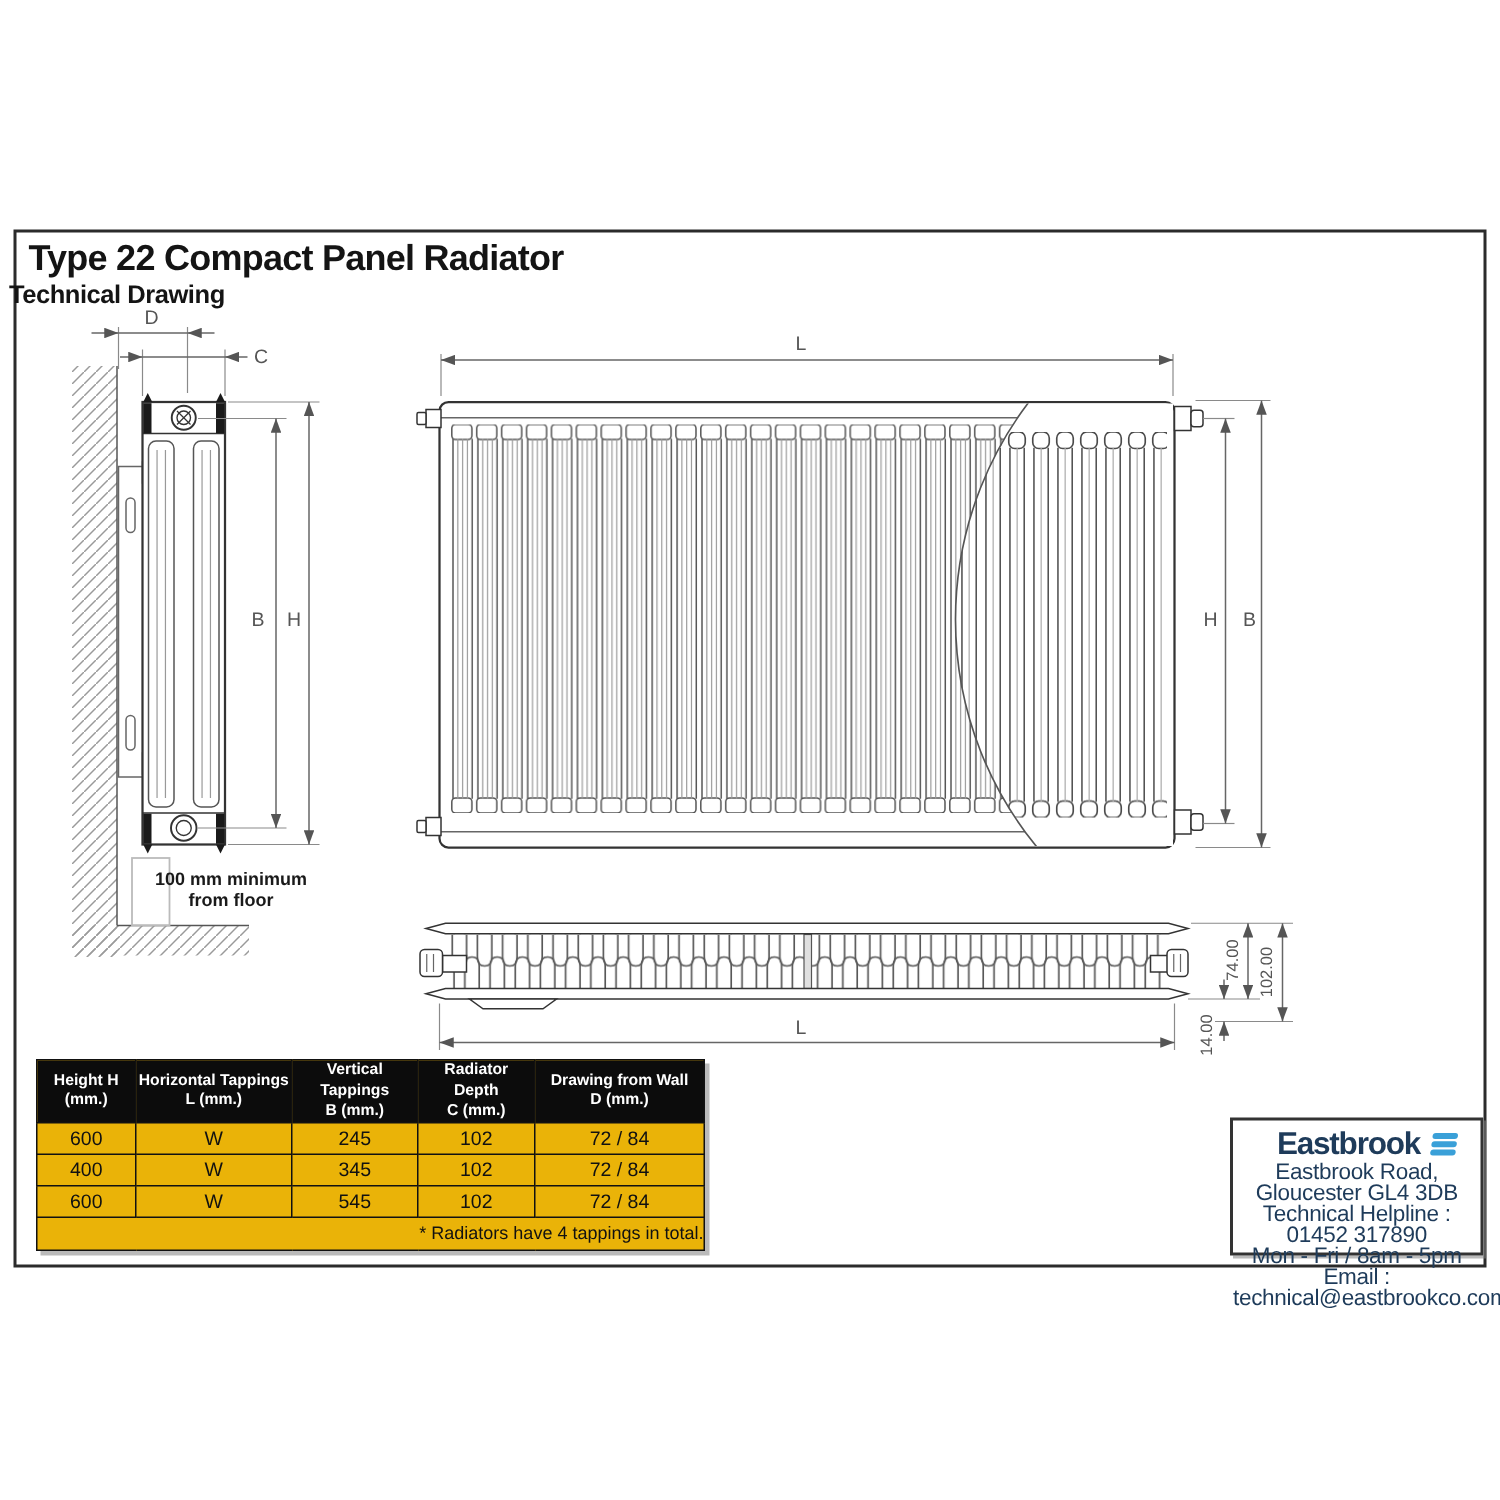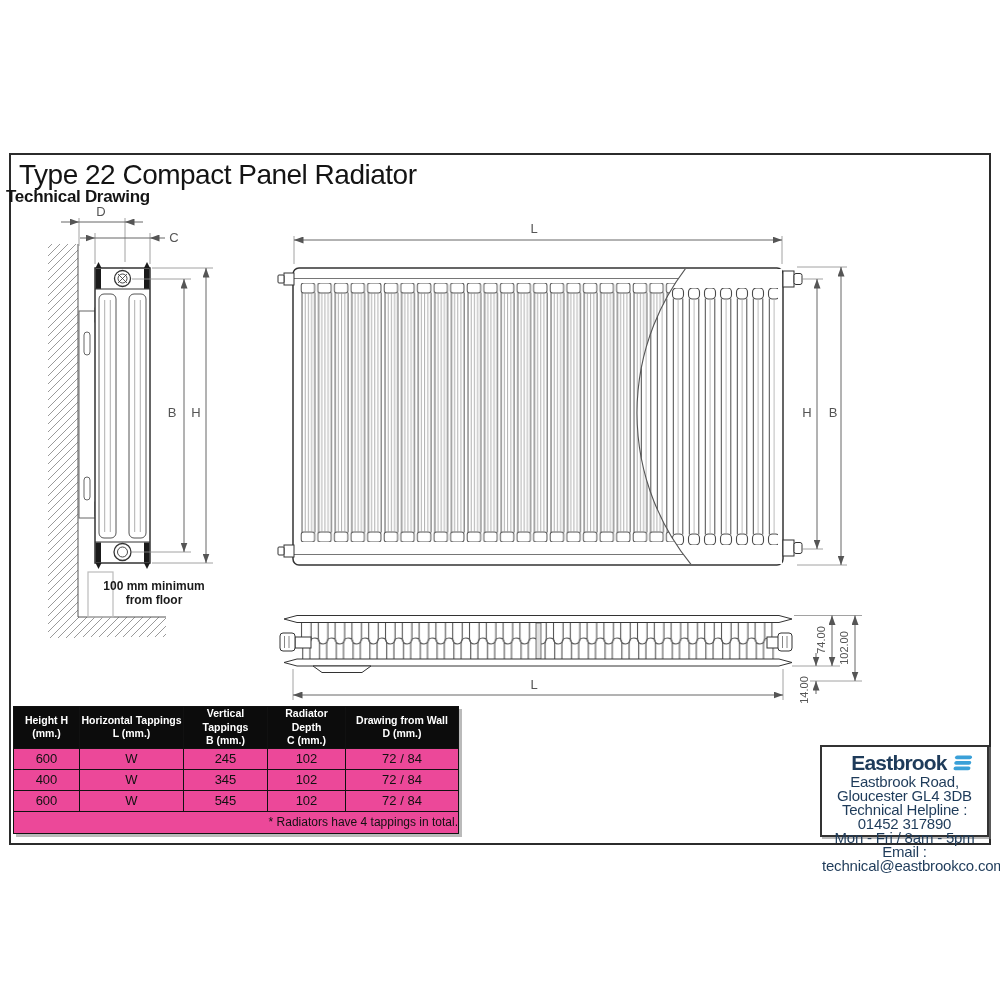--- a/index.html
+++ b/index.html
@@ -1,24 +1,24 @@
 <!DOCTYPE html>
 <html><head>
 <meta charset="utf-8">
 <style>
   html,body{margin:0;padding:0;background:#fff;}
   body{width:1000px;height:1000px;position:relative;font-family:"Liberation Sans",sans-serif;-webkit-font-smoothing:antialiased;}
   .canvas{position:absolute;inset:0;background:#fff;}
   .frame{position:absolute;left:9px;top:153px;width:978px;height:688px;border:2px solid #2b2b2b;background:#fff;}
-  .title{position:absolute;left:19px;top:159px;font-size:28px;font-weight:normal;color:#141414;letter-spacing:-0.5px;}
+  .title{position:absolute;left:19px;top:159px;font-size:24px;font-weight:bold;color:#141414;letter-spacing:-0.5px;}
   .subtitle{position:absolute;left:6px;top:187px;font-size:17px;font-weight:bold;color:#141414;letter-spacing:-0.3px;}
   svg.drawing{position:absolute;left:0;top:0;width:1000px;height:1000px;}
 
   
-  table.spec{position:absolute;left:13px;top:706px;border-collapse:collapse;table-layout:fixed;width:445px;background:#ec4899;box-shadow:3px 3px 0 rgba(130,130,130,.55);}
+  table.spec{position:absolute;left:24px;top:706px;border-collapse:collapse;table-layout:fixed;width:445px;background:#eab308;box-shadow:3px 3px 0 rgba(130,130,130,.55);}
   table.spec th,table.spec td{border:1.6px solid #111;}
   table.spec th{background:#0c0c0c;color:#fff;font-size:10.5px;font-weight:bold;line-height:1.3;height:31px;text-align:center;padding:0 1px;}
   table.spec td{font-size:13px;color:#111;text-align:center;height:20px;padding:0;}
   table.spec td.foot{font-size:12px;text-align:right;height:21px;padding-left:4px;color:#111;}
   .c0{width:66px}.c1{width:104px}.c2{width:84px}.c3{width:78px}.c4{width:113px}
 
   
   .brand{position:absolute;left:820px;top:745px;width:165px;height:88px;border:2px solid #333;background:#fff;box-shadow:2px 2px 0 rgba(130,130,130,.55);text-align:center;}
   .brand-logo-row{display:flex;align-items:center;justify-content:center;gap:5px;margin-top:4px;height:24px;padding-left:16px;}
   .brand-name{font-size:21px;font-weight:bold;color:#1e3b5a;letter-spacing:-0.8px;}

